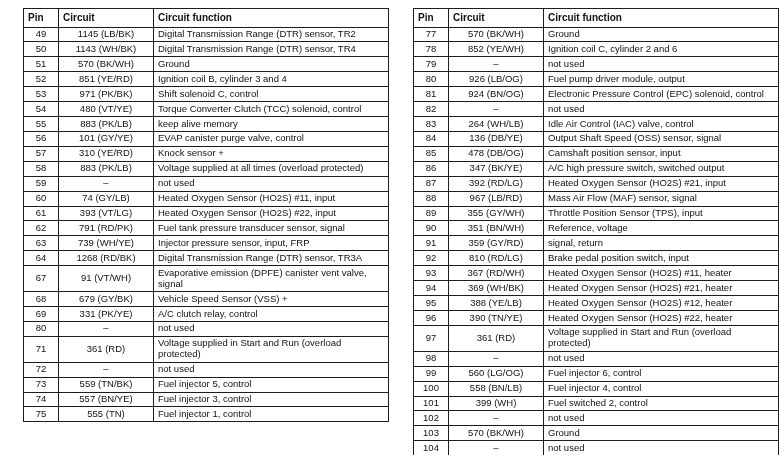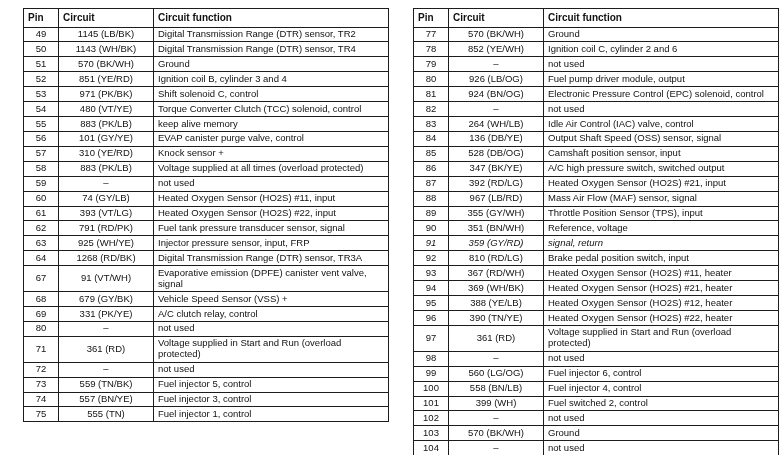--- a/index.html
+++ b/index.html
@@ -49,21 +49,20 @@
     text-align: center;
     white-space: nowrap;
   }
   td.func {
     width: 226px;
     text-align: left;
   }
   tr.italic td.circuit,
   tr.italic td.func,
   tr.italic td.pin {
-    font-style: italic;
   }
 </style>
 </head>
 <body>
 
 <div class="page">
 
   <table class="pinout">
     <thead>
       <tr>
@@ -138,21 +137,21 @@
           <td class="circuit">393 (VT/LG)</td>
           <td class="func">Heated Oxygen Sensor (HO2S) #22, input</td>
         </tr>
         <tr>
           <td class="pin">62</td>
           <td class="circuit">791 (RD/PK)</td>
           <td class="func">Fuel tank pressure transducer sensor, signal</td>
         </tr>
         <tr>
           <td class="pin">63</td>
-          <td class="circuit">925 (WH/YE)</td>
+          <td class="circuit">739 (WH/YE)</td>
           <td class="func">Injector pressure sensor, input, FRP</td>
         </tr>
         <tr>
           <td class="pin">64</td>
           <td class="circuit">1268 (RD/BK)</td>
           <td class="func">Digital Transmission Range (DTR) sensor, TR3A</td>
         </tr>
         <tr>
           <td class="pin">67</td>
           <td class="circuit">91 (VT/WH)</td>
@@ -245,21 +244,21 @@
           <td class="circuit">264 (WH/LB)</td>
           <td class="func">Idle Air Control (IAC) valve, control</td>
         </tr>
         <tr>
           <td class="pin">84</td>
           <td class="circuit">136 (DB/YE)</td>
           <td class="func">Output Shaft Speed (OSS) sensor, signal</td>
         </tr>
         <tr>
           <td class="pin">85</td>
-          <td class="circuit">528 (DB/OG)</td>
+          <td class="circuit">478 (DB/OG)</td>
           <td class="func">Camshaft position sensor, input</td>
         </tr>
         <tr>
           <td class="pin">86</td>
           <td class="circuit">347 (BK/YE)</td>
           <td class="func">A/C high pressure switch, switched output</td>
         </tr>
         <tr>
           <td class="pin">87</td>
           <td class="circuit">392 (RD/LG)</td>

